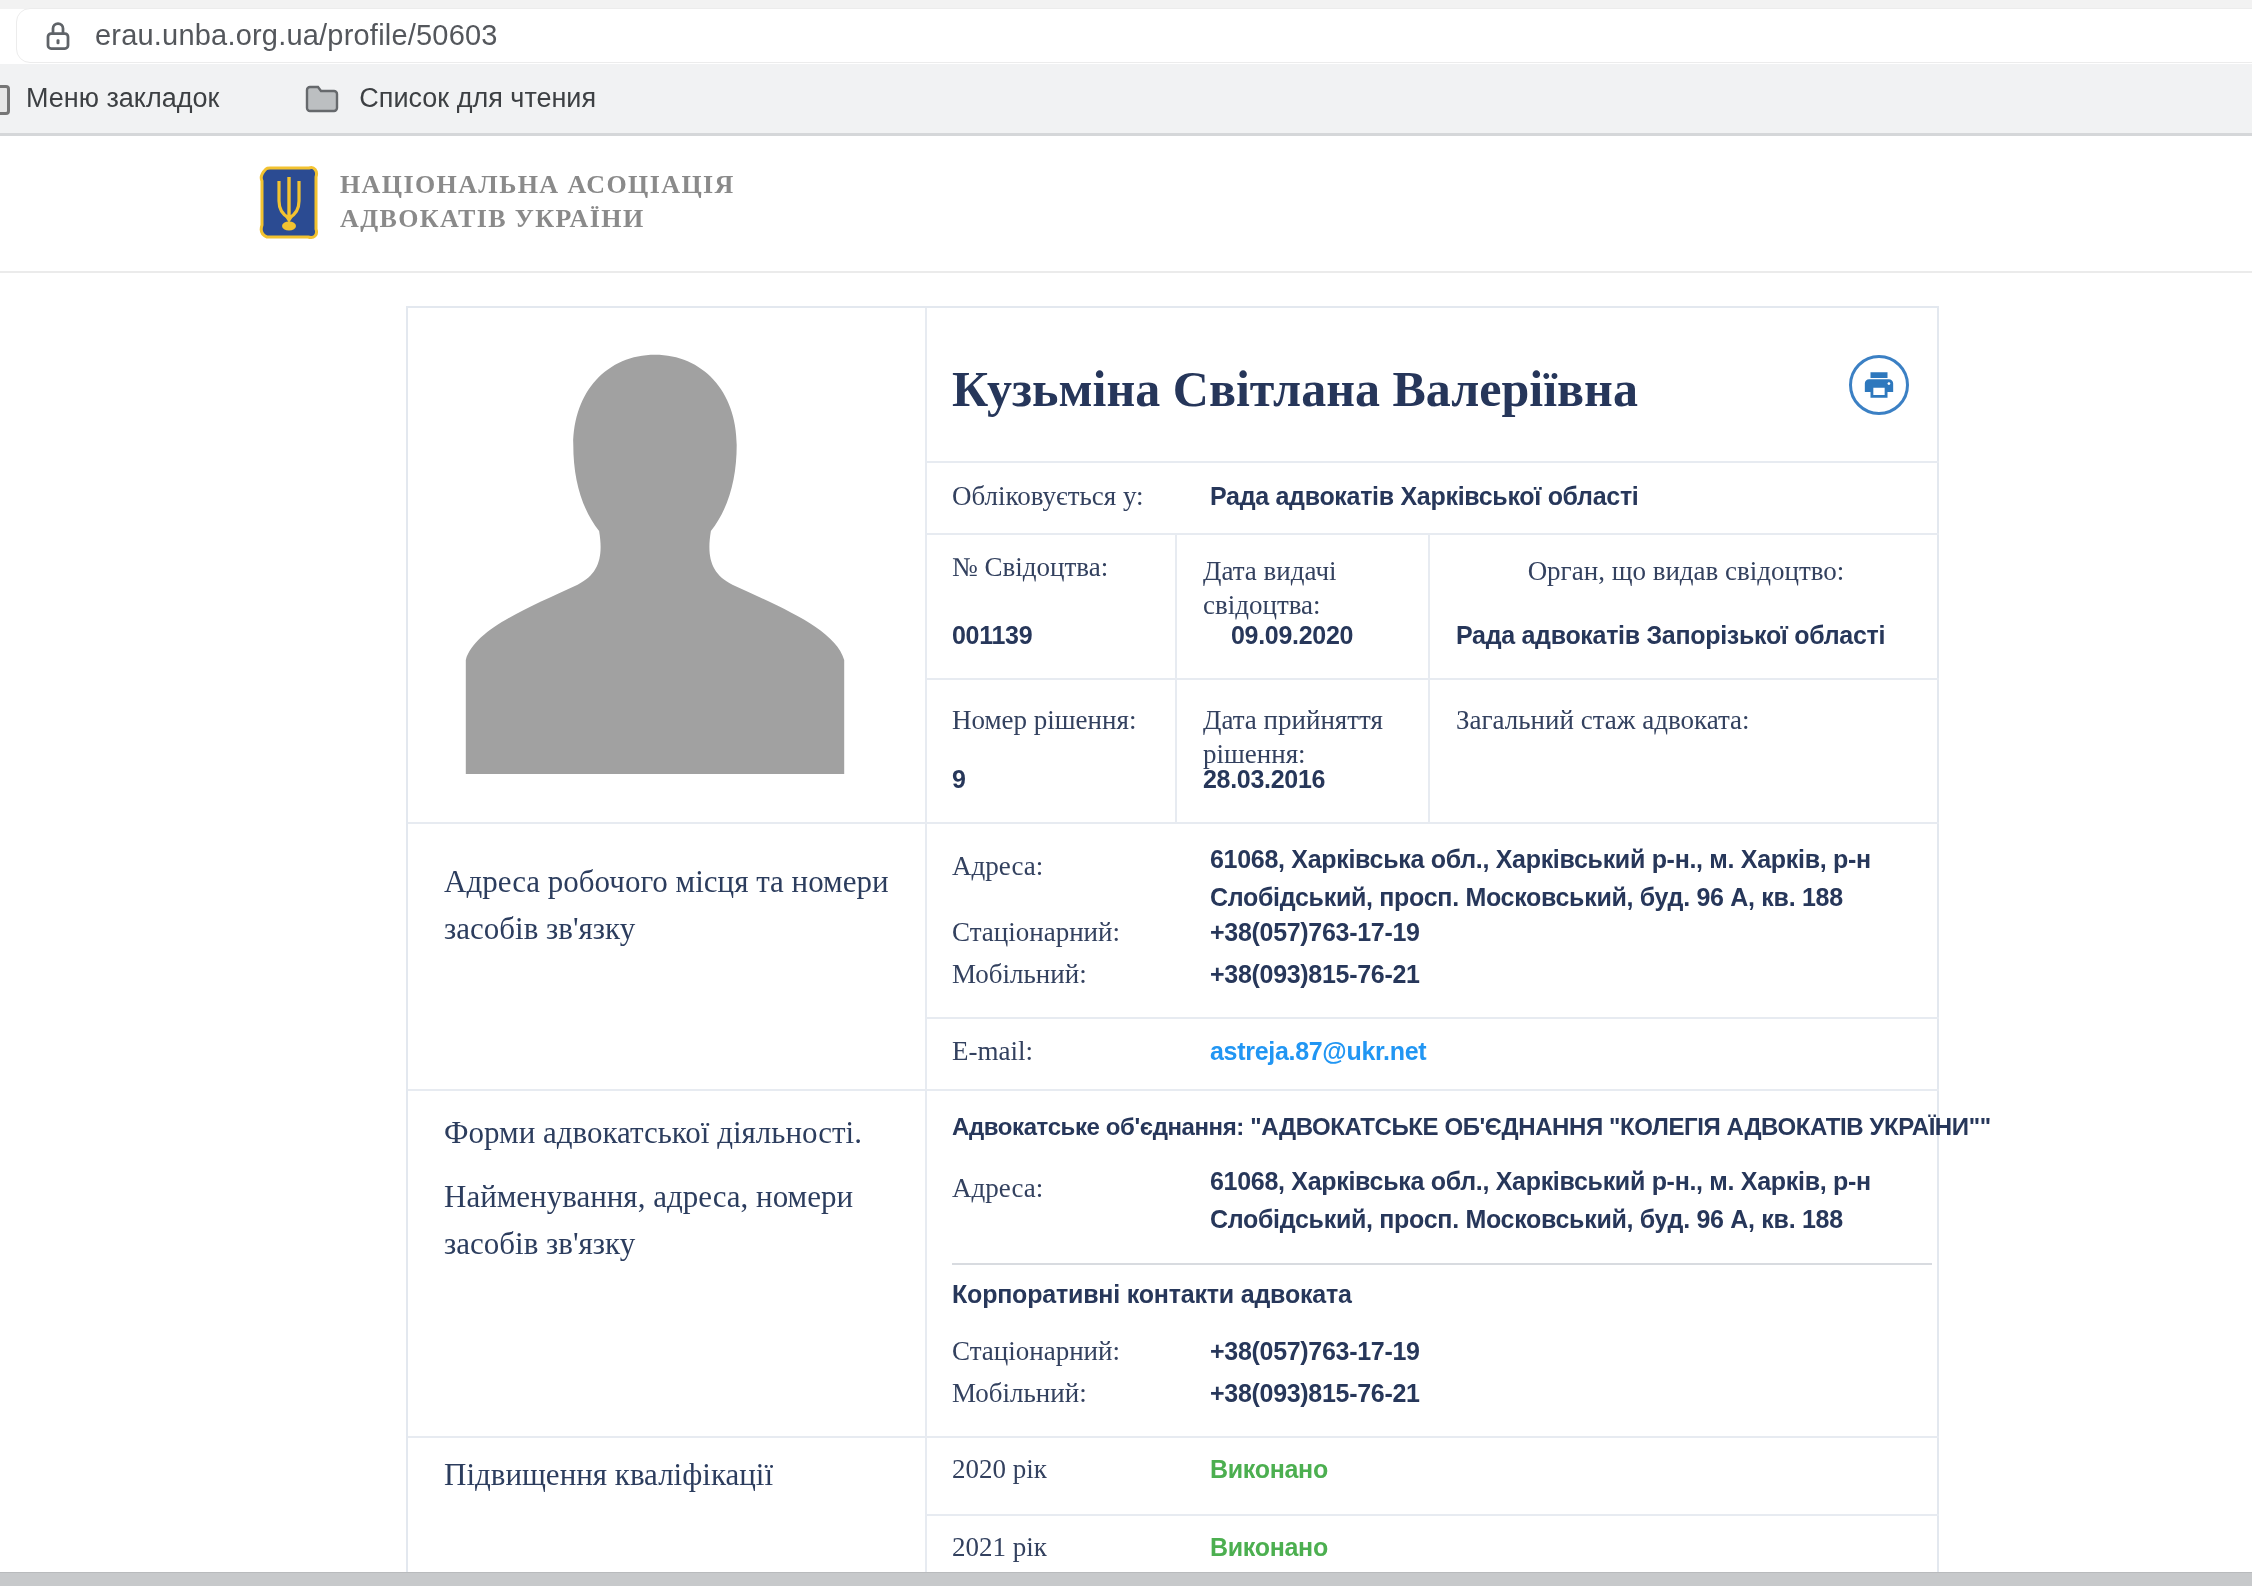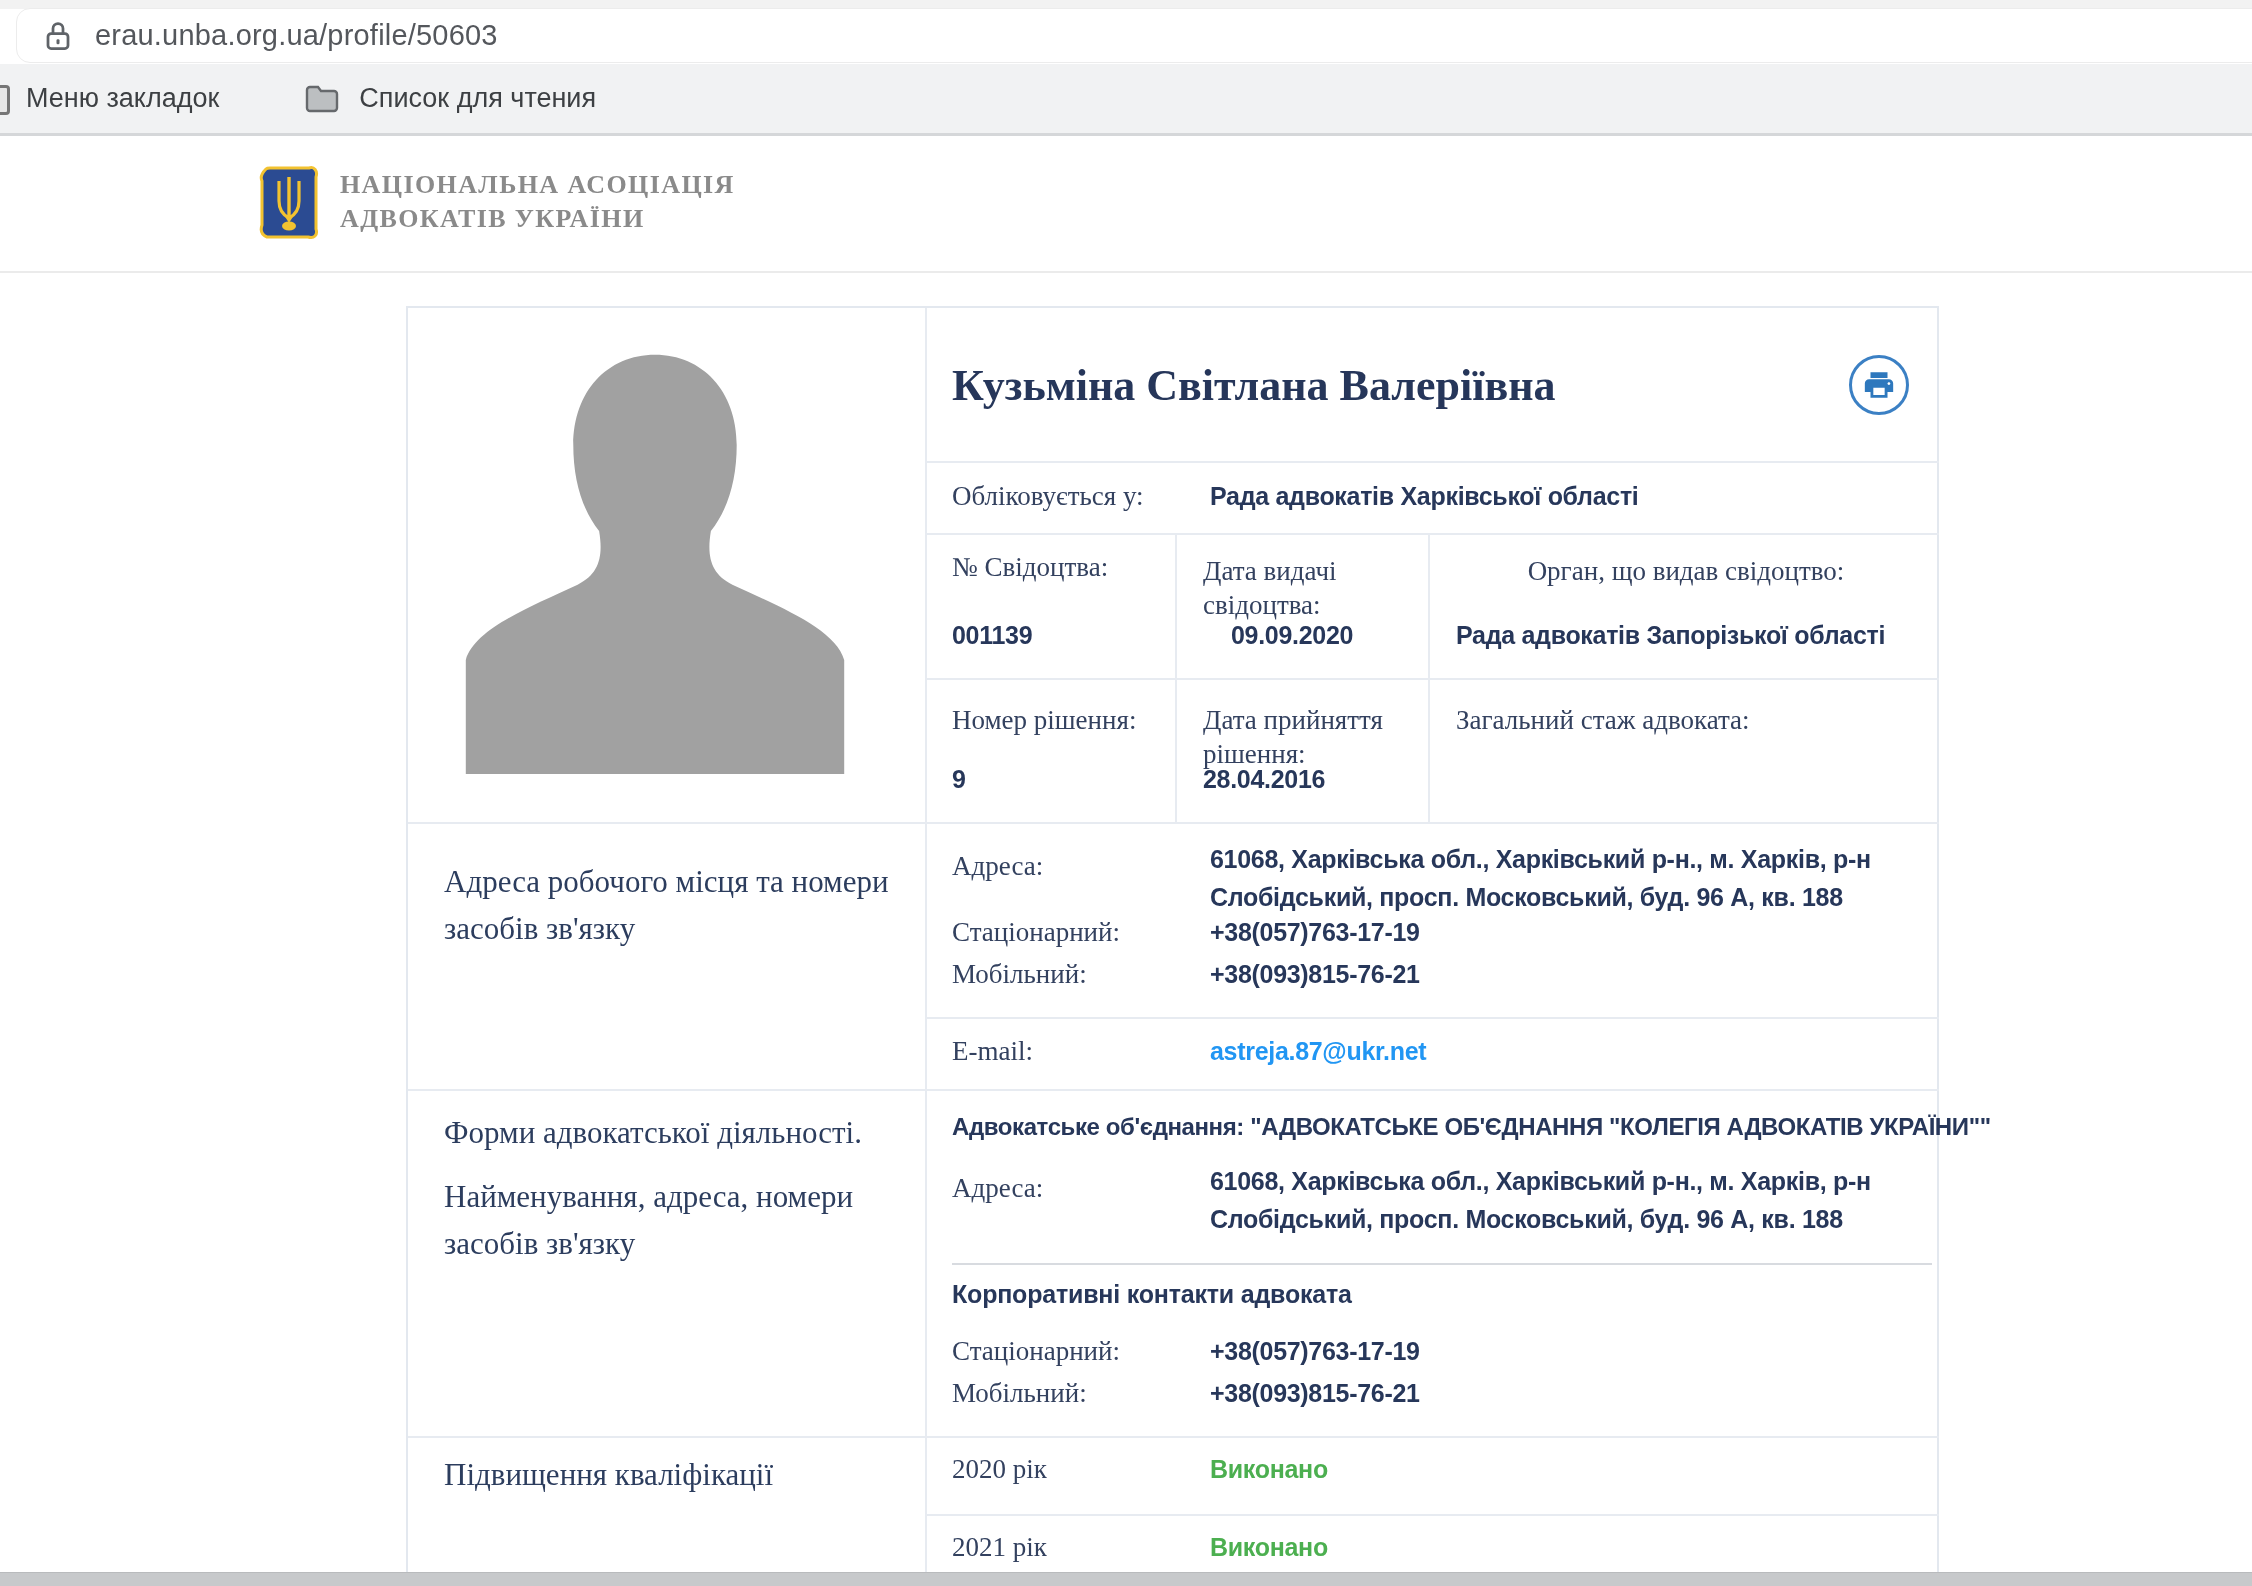--- a/index.html
+++ b/index.html
@@ -35,21 +35,21 @@
   .vline { position:absolute; width:2px; background:#e7ebf1; }
   .subdiv { position:absolute; height:2px; background:#d8dbe0; }
 
   .lbl  { position:absolute; font-family:"Liberation Serif","DejaVu Serif",serif;
           font-size:27px; color:#33415f; line-height:34px; }
   .val  { position:absolute; font-size:25px; font-weight:700; color:#27375a;
           letter-spacing:-0.3px; line-height:38px; }
   .sect { position:absolute; font-family:"Liberation Serif","DejaVu Serif",serif;
           font-size:31px; color:#2c3d5e; line-height:47px; }
   .name { position:absolute; font-family:"Liberation Serif","DejaVu Serif",serif;
-          font-size:44px; font-weight:700; color:#26365a; }
+          font-size:50px; font-weight:700; color:#26365a; }
   .link { color:#2196f3; cursor:pointer; }
   .ok   { color:#4caf50; }
   .assoc { position:absolute; font-size:24px; font-weight:700; color:#27375a;
            letter-spacing:-0.4px; white-space:nowrap; }
 
   .print-btn { position:absolute; left:1441px; top:47px; width:60px; height:60px; border-radius:50%;
                border:3px solid #3b80c4; display:flex; align-items:center; justify-content:center;
                cursor:pointer; background:#fff; }
 
   .bottom-bar { position:absolute; left:0; top:1572px; width:2252px; height:14px;
@@ -143,21 +143,21 @@
     <div class="lbl" style="left:544px; top:242px;">№ Свідоцтва:</div>
     <div class="val" style="left:544px; top:308px;">001139</div>
     <div class="lbl" style="left:795px; top:246px; width:215px;">Дата видачі свідоцтва:</div>
     <div class="val" style="left:823px; top:308px;">09.09.2020</div>
     <div class="lbl" style="left:1048px; top:246px; width:460px;text-align:center;">Орган, що видав свідоцтво:</div>
     <div class="val" style="left:1048px; top:308px; width:460px;">Рада адвокатів Запорізької області</div>
 
     <div class="lbl" style="left:544px; top:395px;">Номер рішення:</div>
     <div class="val" style="left:544px; top:452px;">9</div>
     <div class="lbl" style="left:795px; top:395px; width:230px;">Дата прийняття рішення:</div>
-    <div class="val" style="left:795px; top:452px;">28.04.2016</div>
+    <div class="val" style="left:795px; top:452px;">28.03.2016</div>
     <div class="lbl" style="left:1048px; top:395px; width:460px;">Загальний стаж адвоката:</div>
 
     <div class="sect" style="left:36px; top:534px; width:462px;margin-top:16px;">Адреса робочого місця та номери засобів зв'язку</div>
     <div class="lbl" style="left:544px; top:541px;">Адреса:</div>
     <div class="val" style="left:802px; top:532px; width:724px;">61068, Харківська обл., Харківський р-н., м. Харків, р-н Слобідський, просп. Московський, буд. 96 А, кв. 188</div>
     <div class="lbl" style="left:544px; top:607px;">Стаціонарний:</div>
     <div class="val" style="left:802px; top:605px;">+38(057)763-17-19</div>
     <div class="lbl" style="left:544px; top:649px;">Мобільний:</div>
     <div class="val" style="left:802px; top:647px;">+38(093)815-76-21</div>
 

